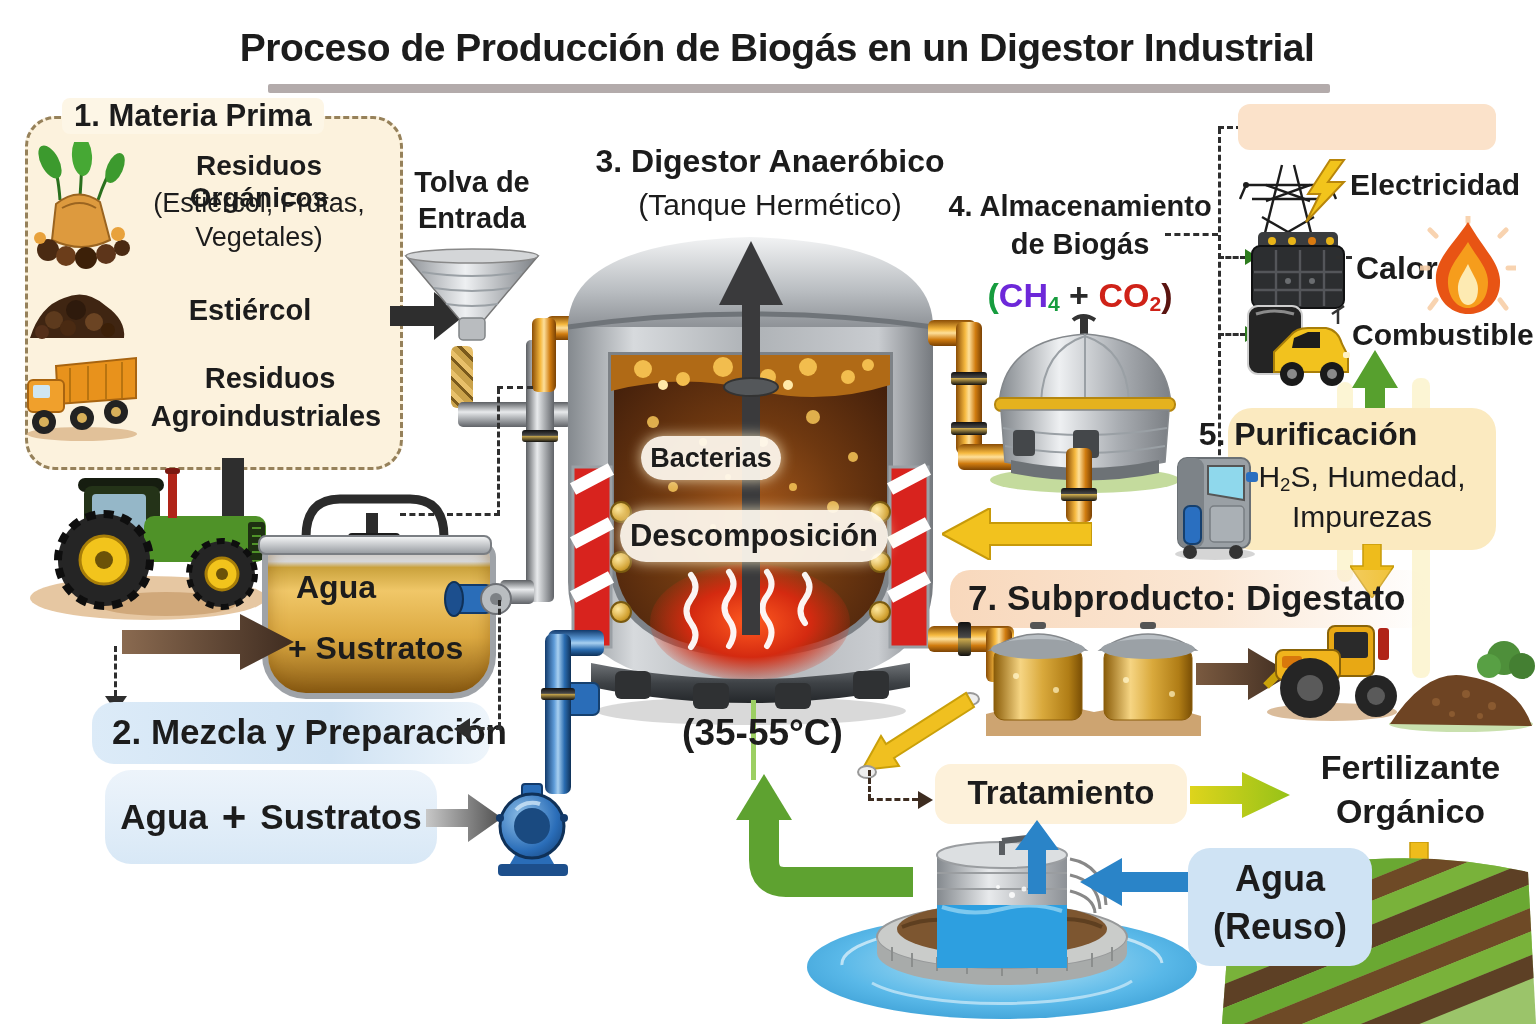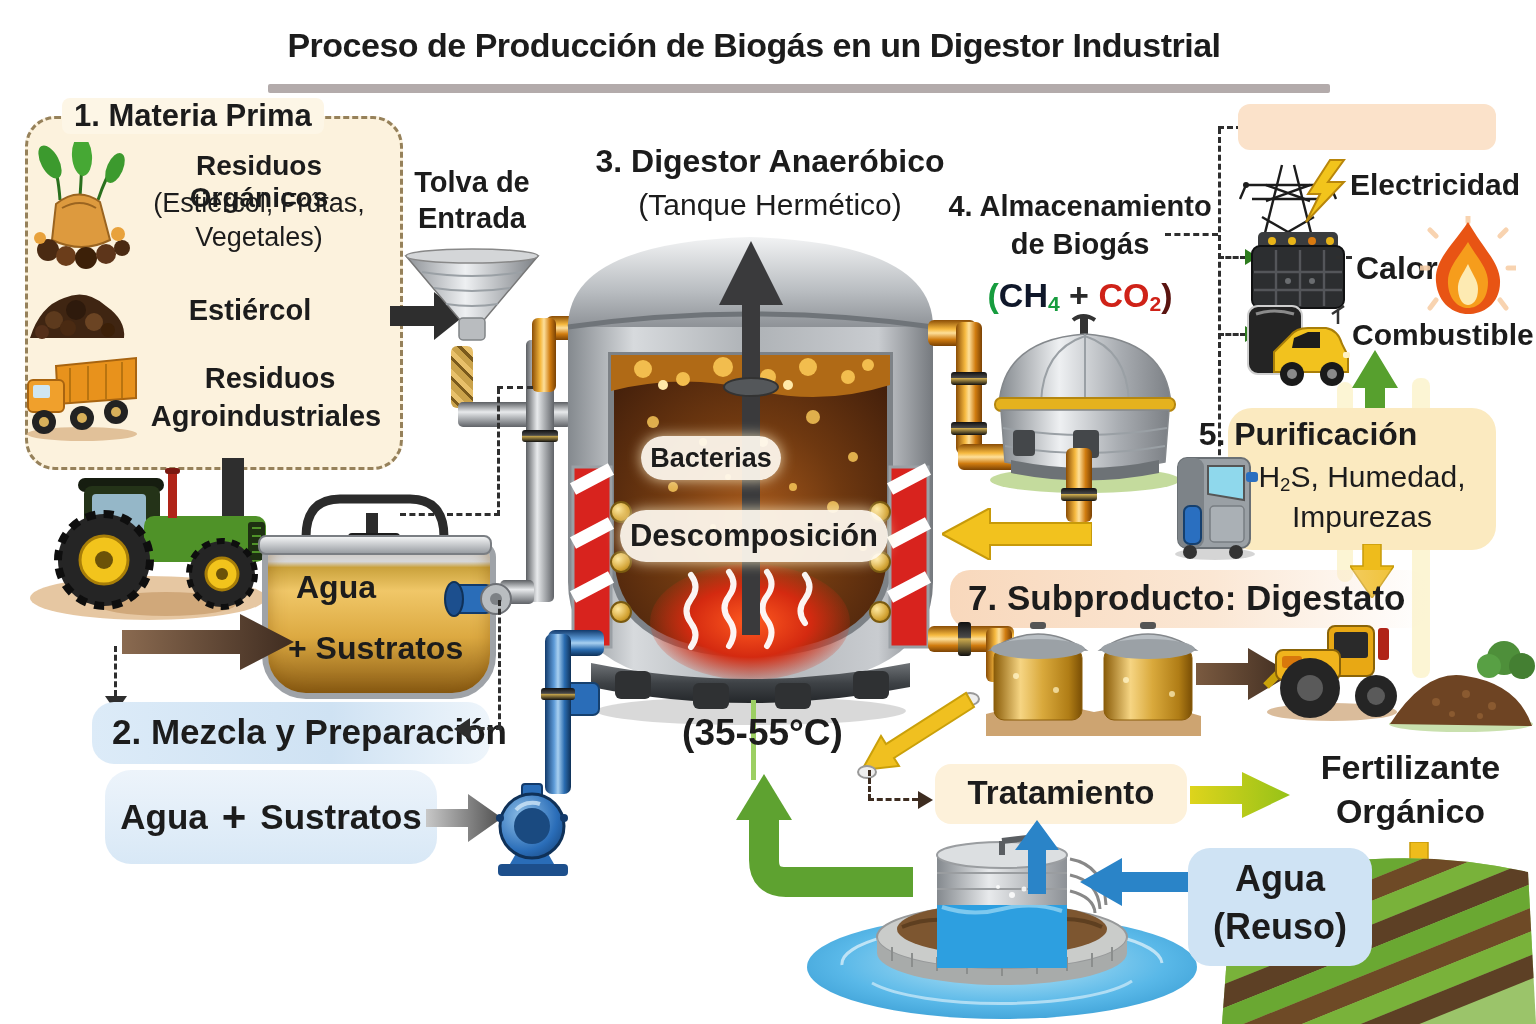--- a/index.html
+++ b/index.html
@@ -21,21 +21,21 @@
   .clamp{background:linear-gradient(180deg,#111,#4a4a4a 45%,#caa94e 50%,#111);border-radius:3px;}
   .band{background:#fbf3cd;opacity:.85;border-radius:8px;}
   .tri{width:0;height:0;}
   .sub{font-size:.62em;vertical-align:-18%;}
 </style>
 </head>
 <body>
 
 <div id="stage">
 
-  <div class="abs b ctr" style="left:104px;top:26px;width:1300px;font-size:34px;letter-spacing:-.5px;">Proceso de Producción de Biogás en un Digestor Industrial</div>
+  <div class="abs b ctr" style="left:127px;top:26px;width:1300px;font-size:39px;letter-spacing:-.5px;">Proceso de Producción de Biogás en un Digestor Industrial</div>
   <div class="abs" style="left:268px;top:84px;width:1062px;height:9px;background:#b3abab;border-radius:2px;"></div>
 
   <div class="abs" style="left:25px;top:116px;width:372px;height:348px;background:#fcf2dd;border:3px dashed #96815a;border-radius:30px;"></div>
   <div class="abs b" style="left:62px;top:98px;font-size:31px;background:#fdf6e6;padding:0 12px;border-radius:8px;">1. Materia Prima</div>
 
   <svg class="abs" style="left:30px;top:142px" width="110" height="130" viewBox="0 0 110 130">
     <g stroke="#2a701e" stroke-width="3" fill="none">
       <path d="M30,58 Q28,30 22,18"></path>
         <path d="M50,55 Q52,26 52,10"></path>
         <path d="M68,58 Q76,34 84,24"></path>
@@ -330,21 +330,21 @@
     <circle cx="46" cy="46" r="32" fill="url(#gPump)" stroke="#0f3158" stroke-width="3"></circle>
     <circle cx="46" cy="46" r="18" fill="#1a4a80"></circle>
     <path d="M30,30 a22,22 0 0 1 24,-6" stroke="#cfe6f8" stroke-width="4" fill="none" opacity=".8"></path>
     <circle cx="14" cy="38" r="4" fill="#123a6b"></circle>
       <circle cx="78" cy="38" r="4" fill="#123a6b"></circle>
   </svg>
 
   <div class="abs b ctr" style="left:940px;top:190px;width:280px;font-size:29px;">4. Almacenamiento</div>
   <div class="abs b ctr" style="left:940px;top:228px;width:280px;font-size:29px;">de Biogás</div>
   <div class="abs b ctr" style="left:950px;top:276px;width:260px;font-size:34px;">
-    <span style="color:#169c3e;">(</span><span style="color:#0f172a;">CH</span><span class="sub" style="color:#169c3e;">4</span><span style="color:#2a2a2a;white-space:pre;"> + </span><span style="color:#cf2218;">CO</span><span class="sub" style="color:#cf2218;">2</span><span style="color:#5a1410;">)</span>
+    <span style="color:#169c3e;">(</span><span style="color:#6d28d9;">CH</span><span class="sub" style="color:#169c3e;">4</span><span style="color:#2a2a2a;white-space:pre;"> + </span><span style="color:#cf2218;">CO</span><span class="sub" style="color:#cf2218;">2</span><span style="color:#5a1410;">)</span>
   </div>
 
   <div class="abs pipeH-or" style="left:928px;top:320px;width:48px;height:26px;"></div>
   <div class="abs pipeV-or" style="left:956px;top:322px;width:26px;height:132px;"></div>
   <div class="abs pipeH-or" style="left:958px;top:444px;width:62px;height:26px;"></div>
   <div class="abs clamp" style="left:951px;top:372px;width:36px;height:13px;"></div>
   <div class="abs clamp" style="left:951px;top:422px;width:36px;height:13px;"></div>
 
   <svg class="abs" style="left:985px;top:310px" width="200" height="185" viewBox="0 0 200 185">
     <defs>

